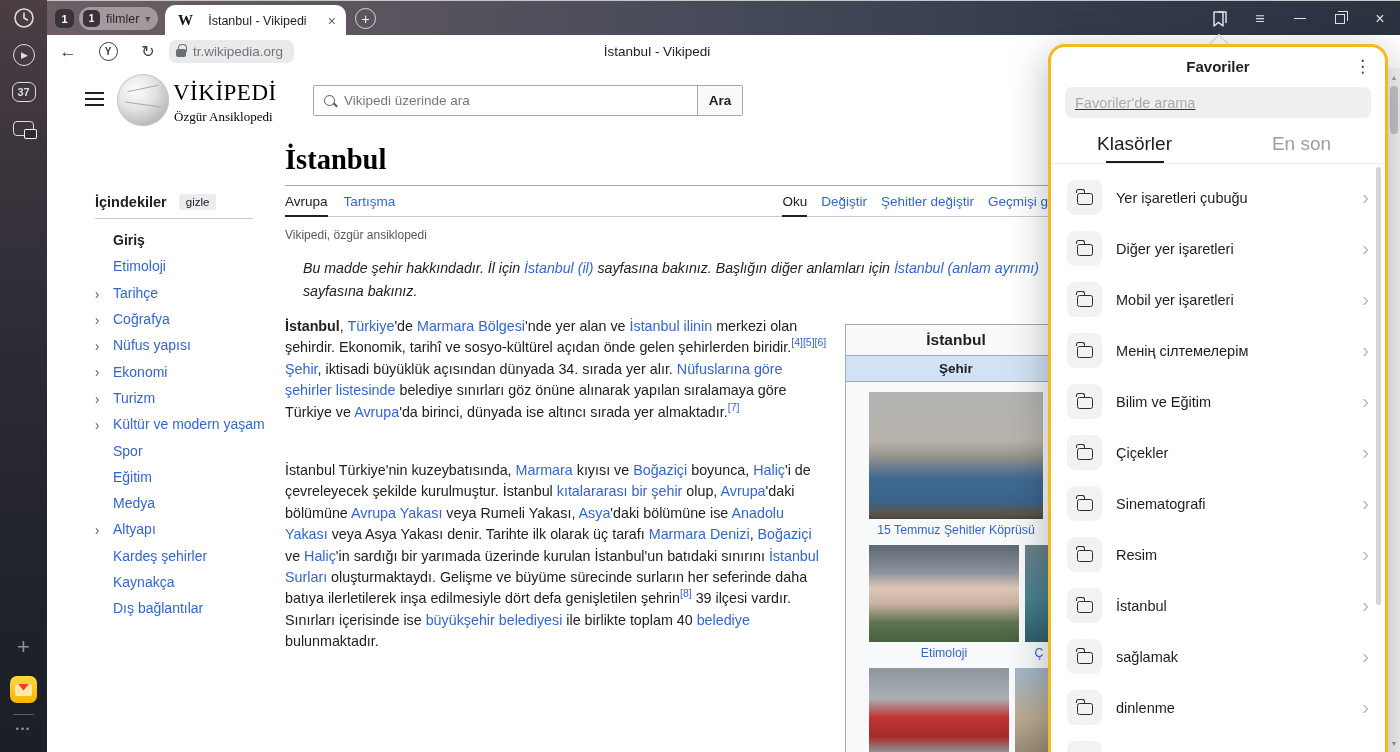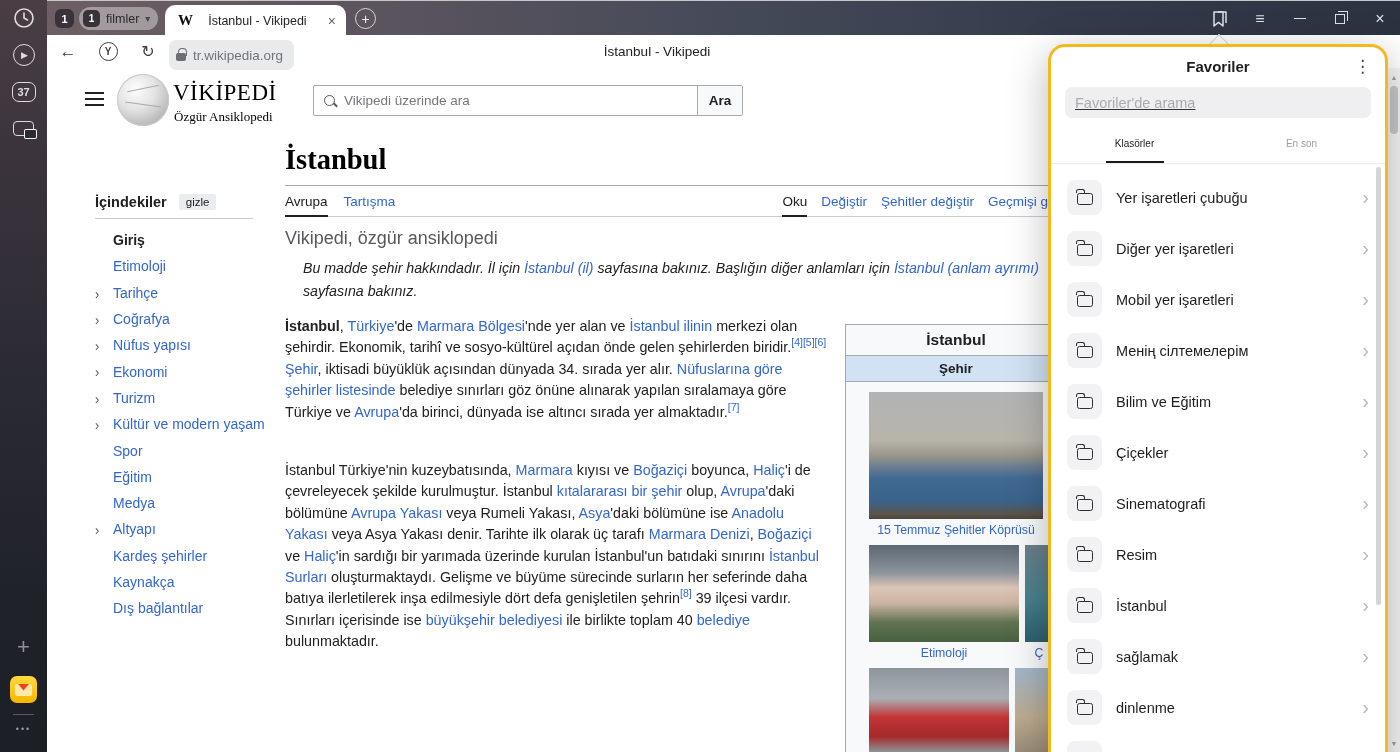--- a/index.html
+++ b/index.html
@@ -44,21 +44,21 @@
   .ts-max::before { content:""; position:absolute; left:2px; top:-4px; width:9px; height:9px; border:1.4px solid #dde0e6; border-bottom:none; border-left:none; }
   .ts-close { font-size:16px; }
 
   
   .toolbar { position:absolute; left:47px; top:35px; width:1353px; height:33px; background:#fff; z-index:9; }
   .tb-ic { position:absolute; top:0; height:33px; display:flex; align-items:center; justify-content:center; color:#3c4043; }
   .tb-back { left:8px; width:26px; font-size:17px; }
   .tb-y { left:48px; width:26px; }
   .tb-y .circ { width:19px; height:19px; border:1.5px solid #3c4043; border-radius:50%; font-size:10px; font-weight:bold; display:flex; align-items:center; justify-content:center; }
   .tb-reload { left:88px; width:26px; font-size:16px; }
-  .url-pill { position:absolute; left:122px; top:5px; height:30px; background:#e9eaec; border-radius:7px; display:flex; align-items:center; padding:0 11px 0 7px; gap:7px; }
+  .url-pill { position:absolute; left:122px; top:5px; height:23px; background:#e9eaec; border-radius:7px; display:flex; align-items:center; padding:0 11px 0 7px; gap:7px; }
   .lock { position:relative; width:10px; height:8px; background:#6b6e72; border-radius:2px; margin-top:3px; }
   .lock::before { content:""; position:absolute; left:1.5px; top:-5px; width:7px; height:7px; border:1.6px solid #6b6e72; border-bottom:none; border-radius:4px 4px 0 0; }
   .url-text { font-size:13.5px; color:#717478; }
   .tb-title { position:absolute; left:440px; top:0; width:340px; height:33px; display:flex; align-items:center; justify-content:center; font-size:13.5px; color:#202124; }
 
   
   .page { position:absolute; left:47px; top:68px; width:1341px; height:684px; background:#fff; overflow:hidden; color:#202122; }
   .wk-burger { position:absolute; left:38px; top:24px; width:19px; height:14px; display:flex; flex-direction:column; justify-content:space-between; }
   .wk-burger i { height:2px; background:#202122; }
   .globe { position:absolute; left:70px; top:6px; width:52px; height:52px; border-radius:50%;
@@ -88,21 +88,21 @@
   .toc-item.active .toc-label { color:#202122; font-weight:bold; }
 
   
   .article-title { position:absolute; left:238px; top:76px; width:775px; font-family:"Liberation Serif","DejaVu Serif",serif; font-size:28.5px; color:#000; }
   .article-hr { position:absolute; left:238px; top:117px; width:775px; height:1px; background:#a2a9b1; }
   .art-tabs { position:absolute; left:238px; top:126px; width:775px; height:23px; border-bottom:1px solid #c8ccd1; font-size:13.5px; }
   .tabs-left { position:absolute; left:0; top:0; display:flex; gap:16px; height:23px; }
   .tabs-right { position:absolute; right:0; top:0; display:flex; gap:14px; height:23px; white-space:nowrap; }
   .art-tab { color:#3366cc; height:23px; }
   .art-tab.active { color:#202122; border-bottom:2.5px solid #202122; }
-  .art-sub { position:absolute; left:238px; top:160px; font-size:18px; color:#54595d; }
+  .art-sub { position:absolute; left:238px; top:160px; font-size:12px; color:#54595d; }
   .hatnote { position:absolute; left:256px; top:189px; width:760px; font-style:italic; font-size:14.2px; line-height:23px; color:#202122; }
   .para { position:absolute; left:238px; width:542px; font-size:14.3px; line-height:21.4px; color:#202122; }
   .p1 { top:248px; } .p2 { top:392px; } .p3 { top:628px; }
   .lnk { color:#3366cc; }
   .b { font-weight:bold; }
   .sup { vertical-align:super; font-size:10.5px; line-height:0; }
 
   
   .infobox { position:absolute; left:798px; top:256px; width:222px; border:1px solid #a2a9b1; background:#f8f9fa; font-size:12px; }
   .ib-title { padding:6px 4px; text-align:center; font-weight:bold; font-size:15.5px; }
@@ -133,21 +133,21 @@
   
   .caret { position:absolute; left:1212px; top:37px; width:14px; height:14px; background:#fff; transform:rotate(45deg); border-left:1px solid #d9d9d9; border-top:1px solid #d9d9d9; z-index:40; }
   .panel { position:absolute; left:1048px; top:44px; width:340px; height:745px; background:#fff; border:3px solid #f3b91d; border-radius:17px; box-shadow:0 10px 40px rgba(0,0,0,.28); z-index:50; overflow:hidden; }
   .pn-head { position:relative; height:38px; display:flex; align-items:center; justify-content:center; }
   .pn-title { font-size:15px; font-weight:600; color:#1f1f21; }
   .pn-kebab { position:absolute; right:14px; top:9px; font-size:17px; color:#3f3f42; }
   .pn-search { margin:2px 14px 0; height:31px; background:#efeff1; border-radius:7px; display:flex; align-items:center; padding:0 10px; }
   .pn-search input { width:100%; border:none; outline:none; background:transparent; font-size:14.5px; font-family:inherit; color:#333;text-decoration:underline; }
   .pn-search input::placeholder { color:#a9abae; }
   .pn-tabs { position:relative; height:40px; display:flex; margin-top:6px; border-bottom:1px solid #ececee; }
-  .pn-tab { flex:1; display:flex; align-items:center; justify-content:center; font-size:10px; color:#9b9da0; position:relative; }
+  .pn-tab { flex:1; display:flex; align-items:center; justify-content:center; font-size:19px; color:#9b9da0; position:relative; }
   .pn-tab.active { color:#1c1c1e; font-weight:500; }
   .pn-tab.active::after { content:""; position:absolute; left:50%; bottom:0; transform:translateX(-50%); width:58px; height:2.5px; background:#1a1a1a; }
   .pn-list { position:relative; height:616px; overflow:hidden; padding-top:8px; }
   .fav-row { height:51px; display:flex; align-items:center; padding:0 16px; }
   .fav-ic { width:35px; height:35px; background:#f2f2f4; border-radius:8px; display:flex; align-items:center; justify-content:center; flex:none; }
   .folder { position:relative; width:16px; height:12px; border:1.6px solid #2e2e30; border-radius:2.5px; margin-top:2px; }
   .folder::before { content:""; position:absolute; left:-1.6px; top:-4.6px; width:7px; height:3px; border:1.6px solid #2e2e30; border-bottom:none; border-radius:2.5px 2.5px 0 0; background:#f2f2f4; }
   .fav-label { flex:1; margin-left:14px; font-size:14.5px; color:#1d1d1f; white-space:nowrap; overflow:hidden; }
   .fav-chev { font-size:20px; color:#b6b8ba; line-height:1; margin-top:-2px; }
   .pn-thumb { position:absolute; right:4px; top:120px; width:5px; height:438px; background:#d4d5d7; border-radius:3px; z-index:60; }

